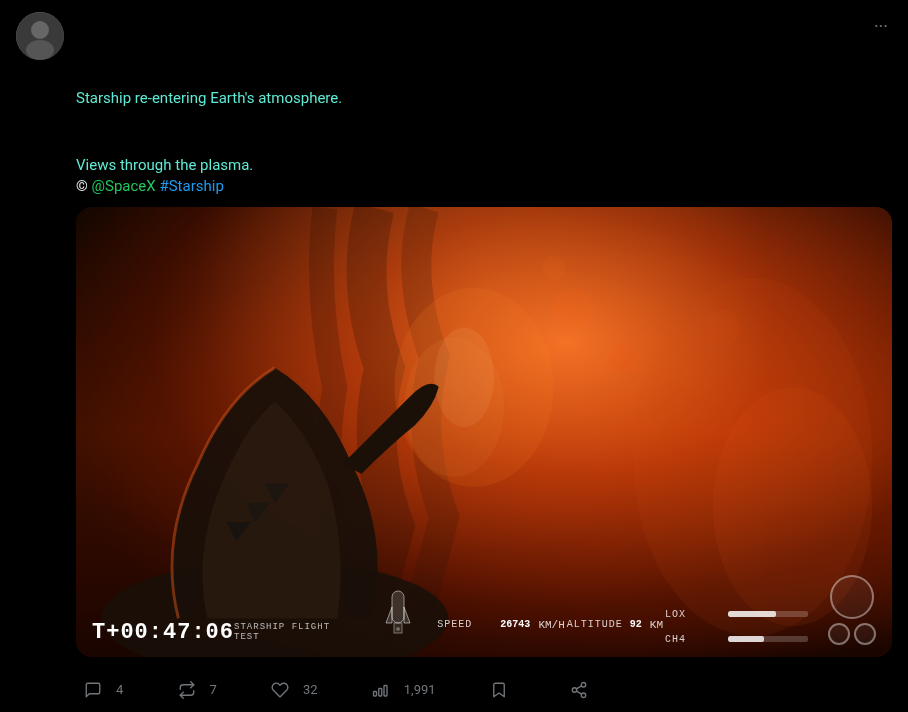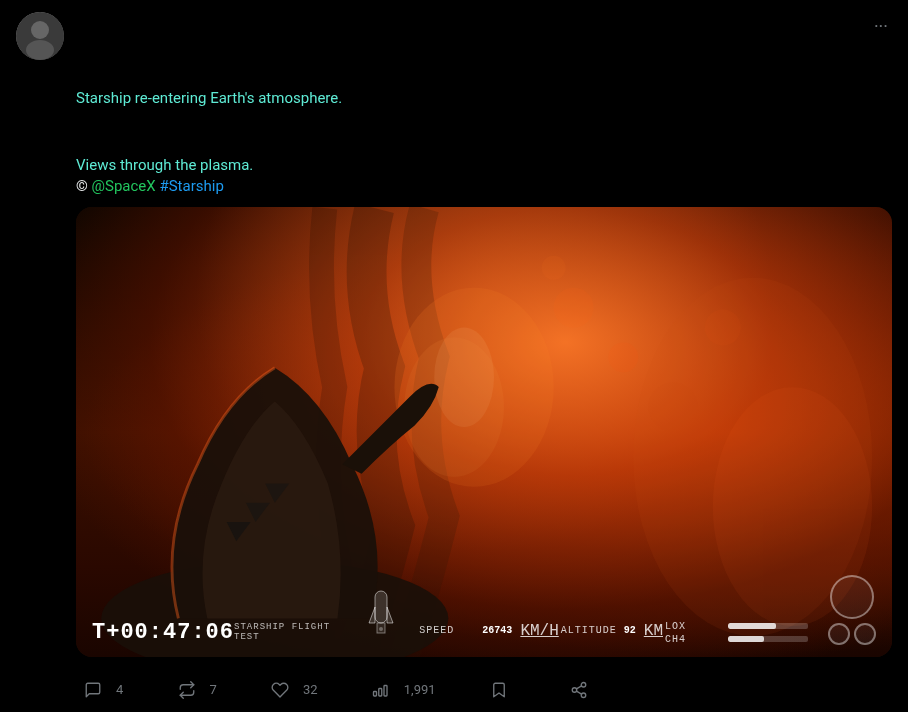--- a/index.html
+++ b/index.html
@@ -202,23 +202,22 @@
 
     .hud-stat-value {
       font-family: 'Courier New', monospace;
       font-size: 10px;
       color: #fff;
       font-weight: 700;
     }
 
     .hud-stat-unit {
       font-family: 'Courier New', monospace;
-      font-size: 16px;
+      font-size: 11px;
       color: rgba(255,255,255,0.8);
-      text-decoration: underline;
     }
 
     .hud-bar-row {
       display: flex;
       align-items: center;
       gap: 8px;
     }
 
     .hud-bar-label {
       font-family: 'Courier New', monospace;
@@ -404,21 +403,21 @@
             <span class="hud-stat-value">92</span>
             <span class="hud-stat-unit">KM</span>
           </div>
           <div style="margin-top:4px;">
             <div class="hud-bar-row">
               <span class="hud-bar-label">LOX</span>
               <div class="hud-bar">
                 <div class="hud-bar-fill" style="width:60%"></div>
               </div>
             </div>
-            <div class="hud-bar-row" style="margin-top:2px;">
+            <div class="hud-bar-row" style="margin-top:14px;">
               <span class="hud-bar-label">CH4</span>
               <div class="hud-bar">
                 <div class="hud-bar-fill" style="width:45%"></div>
               </div>
             </div>
           </div>
         </div>
 
         <div class="hud-circles">
           <div class="hud-circle-big"></div>

